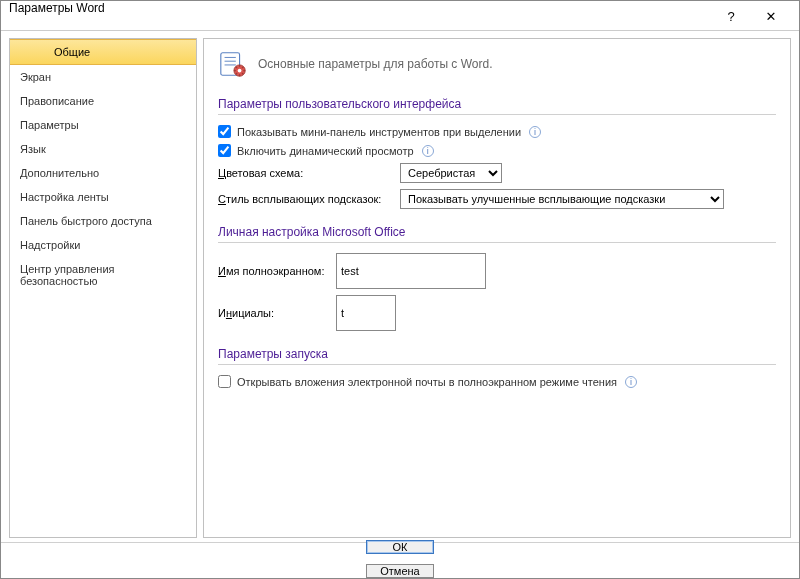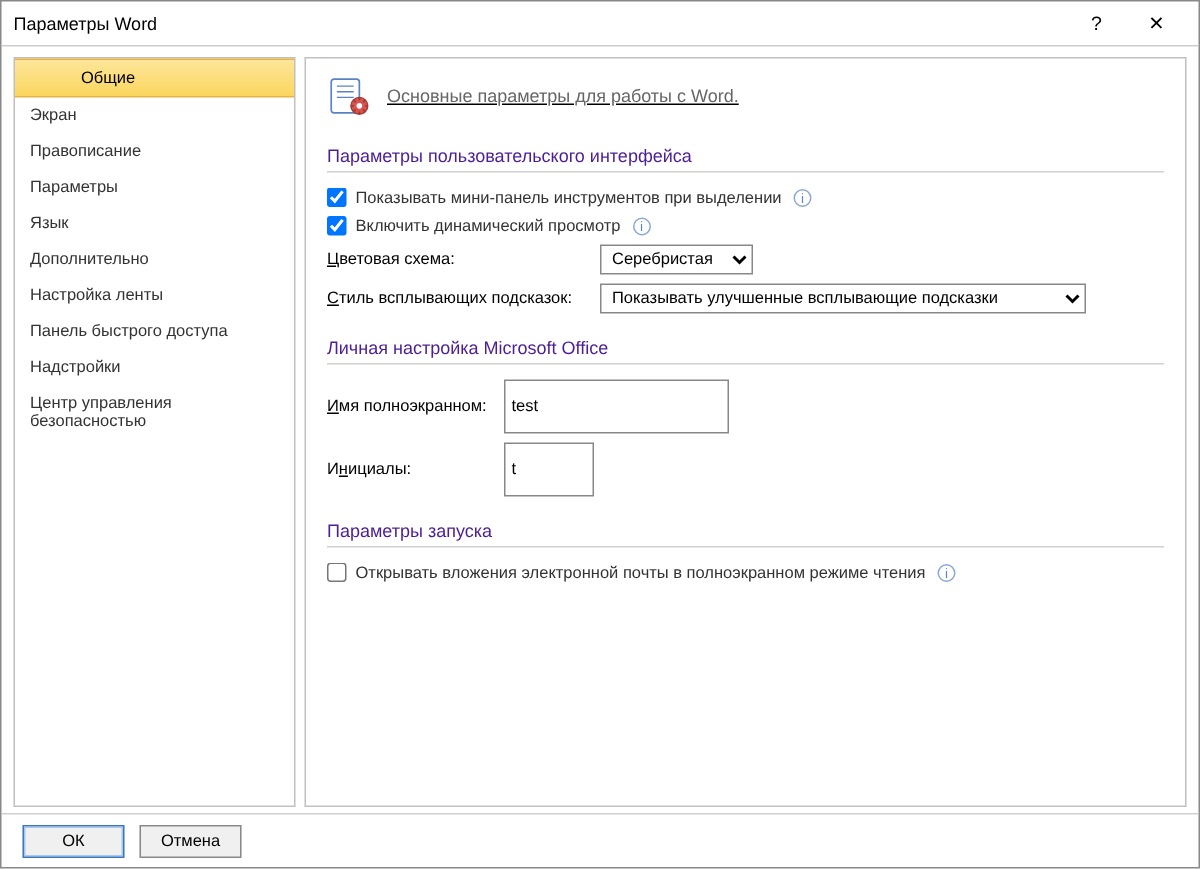--- a/index.html
+++ b/index.html
@@ -1,37 +1,37 @@
 <!DOCTYPE html>
 <html><head>
 <meta charset="utf-8">
 <style>
 * { box-sizing: border-box; margin: 0; padding: 0; }
 body { font-family: "Segoe UI", Tahoma, sans-serif; font-size: 11px; background: #fff; width: 800px; height: 579px; overflow: hidden; border: 1px solid #888; display: flex; flex-direction: column; }
-.titlebar { height: 30px; display: flex; align-items: center; padding: 0 8px; border-bottom: 1px solid #ccc; }
+.titlebar { height: 30px; display: flex; align-items: flex-start; padding: 0 8px; border-bottom: 1px solid #ccc; }
 .titlebar .title { flex: 1; font-size: 12px; }
 .titlebar .tbtn { width: 40px; height: 30px; display: flex; align-items: center; justify-content: center; font-size: 13px; cursor: default; }
 .main { flex: 1; display: flex; padding: 7px 8px 4px 8px; gap: 6px; min-height: 0; }
 .sidebar { width: 188px; border: 1px solid #c0c0c0; background: #fff; }
 .sidebar .item { padding: 6px 10px; cursor: default; color: #333; }
 .sidebar .item.selected { background: linear-gradient(#fde69a, #fbd65e); border-top: 1px solid #e6b444; border-bottom: 1px solid #e6b444; color: #000; padding-left: 44px; }
 .content { flex: 1; border: 1px solid #c0c0c0; padding: 10px 14px 10px 14px; overflow: auto; position: relative; }
-.headerrow { display: flex; align-items: center; gap: 10px; margin-bottom: 18px; text-decoration: underline; }
+.headerrow { display: flex; align-items: center; gap: 10px; margin-bottom: 18px; }
 .headerrow .icon { width: 30px; height: 30px; display: inline-block; }
 .headerrow .htext { font-size: 12px; color: #666; }
 .section-title { color: #4c1d95; font-size: 12px; padding-bottom: 3px; border-bottom: 1px solid #d0d0d0; margin-bottom: 10px; }
 .section { margin-bottom: 16px; }
 .row { display: flex; align-items: center; margin-bottom: 6px; gap: 6px; }
 .row label { color: #333; }
 .chk { width: 13px; height: 13px; }
 .info { display: inline-flex; width: 12px; height: 12px; border-radius: 50%; border: 1px solid #8aa8d6; color: #5b82c2; font-size: 9px; align-items: center; justify-content: center; margin-left: 2px; }
 .lbl-col { width: 176px; text-align: left; }
 .sel { border: 1px solid #888; background: #fff; font-size: 11px; height: 20px; padding: 1px 3px; }
 .txt { border: 1px solid #888; background: #fff; font-size: 11px; height: 36px; padding: 1px 4px; }
-.footer { height: 36px; border-top: 1px solid #d0d0d0; display: flex; align-items: center; justify-content: flex-start; padding: 0 14px; gap: 10px; }
+.footer { height: 36px; border-top: 1px solid #d0d0d0; display: flex; align-items: center; justify-content: flex-end; padding: 0 14px; gap: 10px; flex-direction: column; }
 .btn { min-width: 68px; height: 22px; border: 1px solid #888; background: #f0f0f0; font-size: 11px; cursor: default; }
 .btn.default { border: 1px solid #3a77c2; box-shadow: 0 0 0 1px #a8c7ed inset; }
 </style>
 </head>
 <body>
 
 <div class="titlebar">
   <div class="title">Параметры Word</div>
   <div class="tbtn">?</div>
   <div class="tbtn">✕</div>

